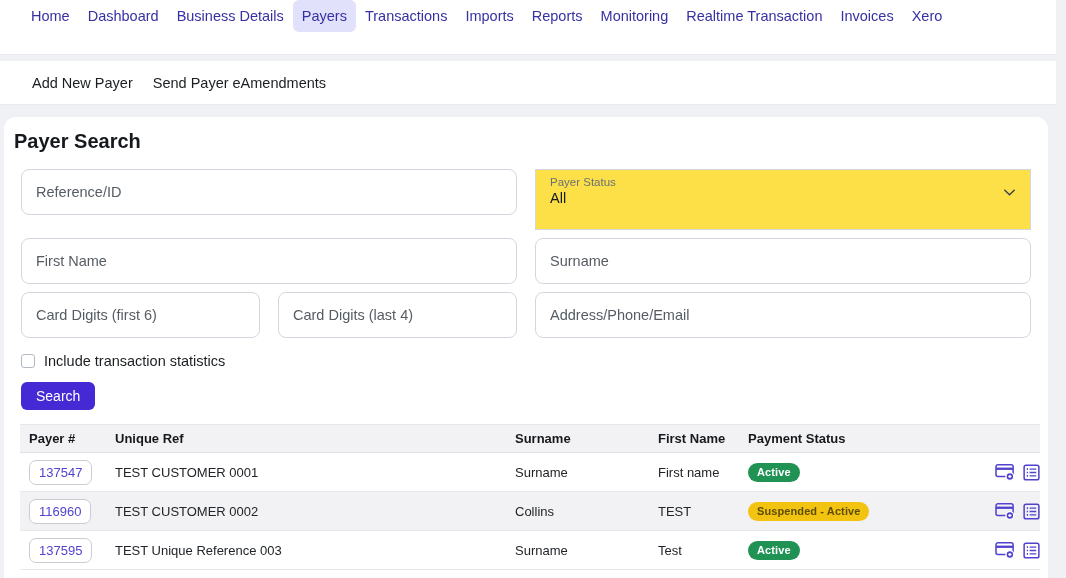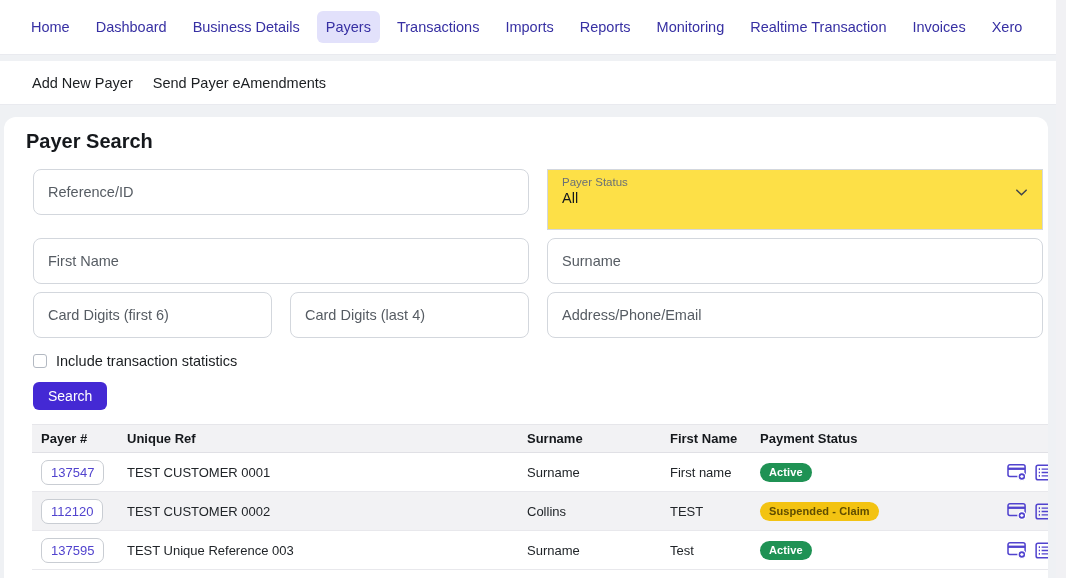--- a/index.html
+++ b/index.html
@@ -11,24 +11,23 @@
     overflow:hidden;
     position:relative;
     color:#15181c;
   }
 
   
   .topnav {
     background:#ffffff;
     height:55px;
     border-bottom:1px solid #e9eaef;
-    display:flex; align-items:center;
+    display:flex; align-items:flex-start;
     padding:0 0 0 22px;
     margin-right:10px;
-    gap:8px;
   }
   .topnav a {
     color:#3730a3;
     font-size:14.5px;
     font-weight:500;
     text-decoration:none;
     padding:8px 9px;
     border-radius:6px;
     white-space:nowrap;
     cursor:pointer;
@@ -54,21 +53,21 @@
     white-space:nowrap;
     cursor:pointer;
   }
 
   
   .card {
     background:#ffffff;
     margin:12px 18px 0 4px;
     border-radius:12px 12px 0 0;
     height:461px;
-    padding:12px 10px 0 18px;
+    padding:12px 10px 0 6px;
     overflow:hidden;
   }
   .page-title {
     font-size:20px;
     line-height:24px;
     font-weight:700;
     color:#15181c;
     margin:0 0 16px 4px;
   }
 
@@ -291,25 +290,25 @@
               <svg width="17" height="17" viewBox="0 0 18 18" fill="none" stroke="#5143ce" stroke-width="1.6">
                   <rect x="1.2" y="1.2" width="15.6" height="15.6" rx="2"></rect>
                   <path d="M7 5.4h7M7 9h7M7 12.6h7" stroke-width="1.5"></path>
                   <path d="M4 5.4h1.3M4 9h1.3M4 12.6h1.3" stroke-width="1.7"></path>
                 </svg>
             </span>
           </button>
         </td>
       </tr>
       <tr class="striped">
-        <td><span class="payer-no">112120</span></td>
+        <td><span class="payer-no">116960</span></td>
         <td class="ref-cell">TEST CUSTOMER 0002</td>
         <td class="ref-cell">Collins</td>
         <td class="ref-cell">TEST</td>
-        <td><span class="badge" style="background: rgb(243, 195, 18); color: rgb(95, 77, 1);">Suspended - Claim</span></td>
+        <td><span class="badge" style="background: rgb(243, 195, 18); color: rgb(95, 77, 1);">Suspended - Active</span></td>
         <td class="actions-cell">
           <button class="icon-btn">
             <span>
               <svg width="20" height="18" viewBox="0 0 22 20" fill="none" stroke="#5143ce" stroke-width="1.7">
                   <rect x="1" y="2" width="19" height="13" rx="2.2"></rect>
                   <line x1="1" y1="6.4" x2="20" y2="6.4" stroke-width="2.6"></line>
                   <circle cx="16.4" cy="15" r="4.3" fill="#4e40cf" stroke="#ffffff" stroke-width="1.5"></circle>
                   <path d="M16.4 13.2v3.6M14.6 15h3.6" stroke="#ffffff" stroke-width="1.4"></path>
                 </svg>
             </span>

